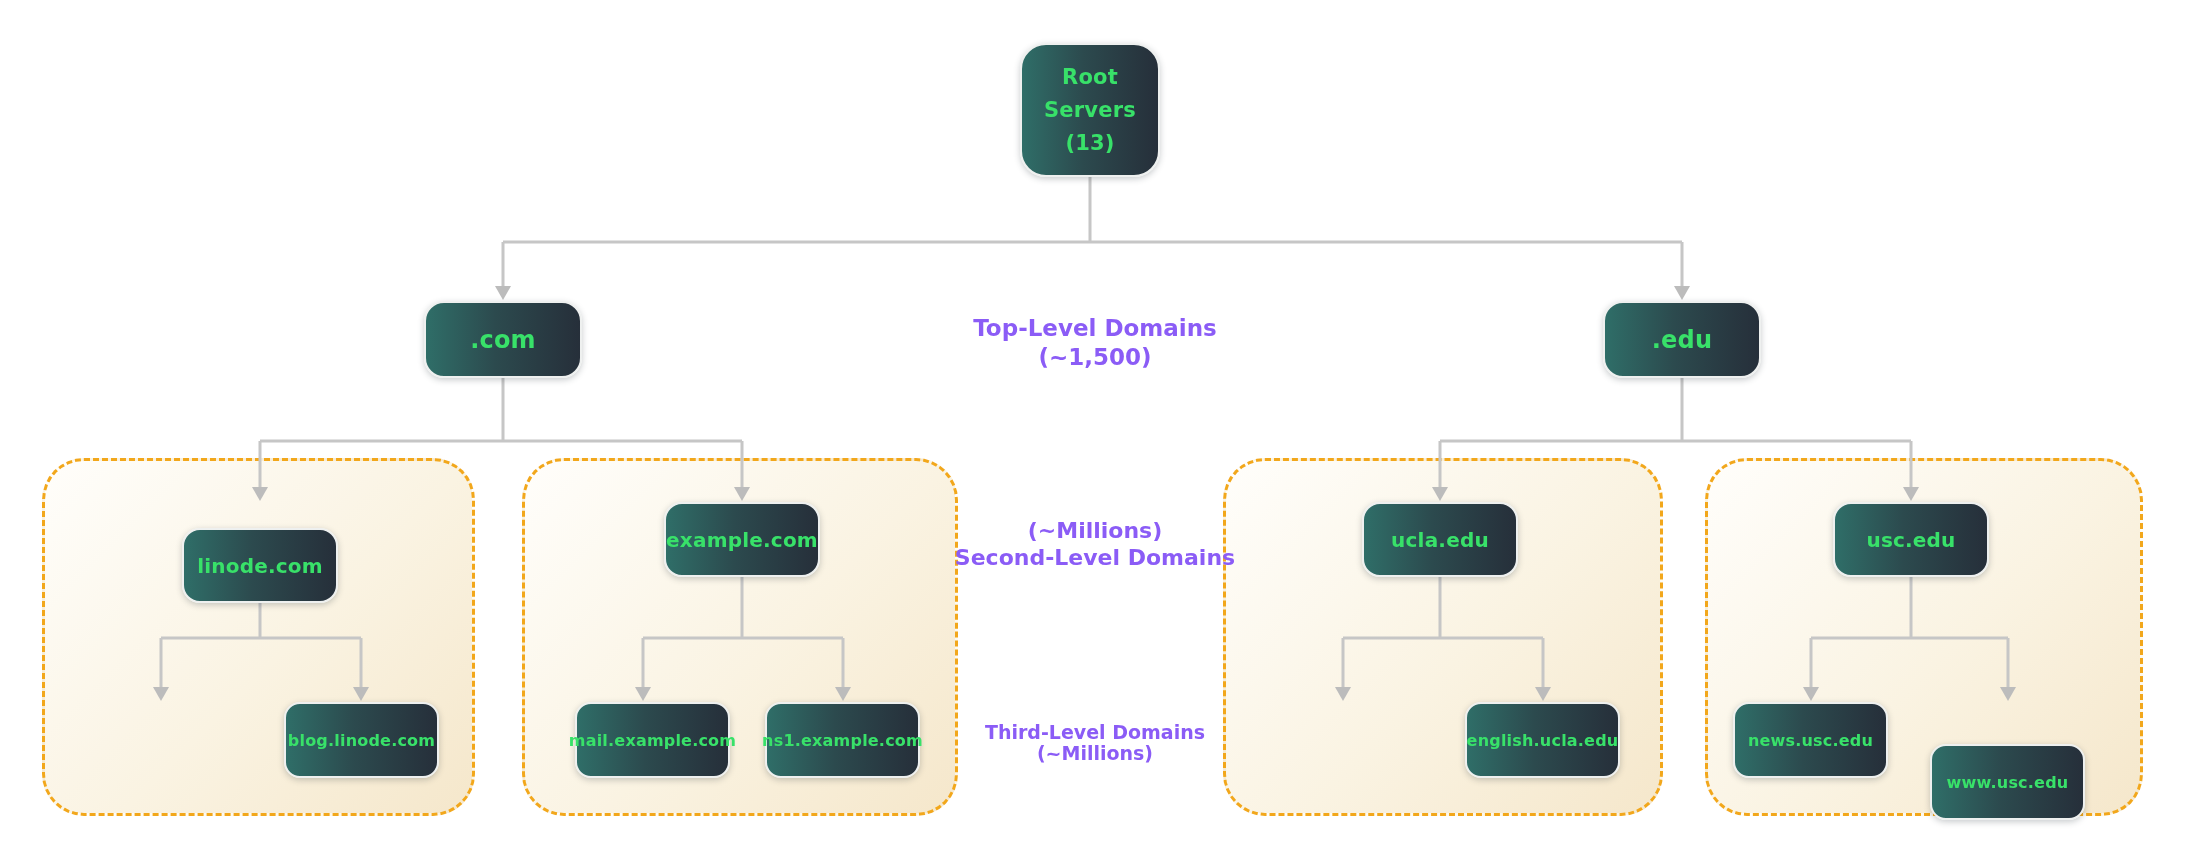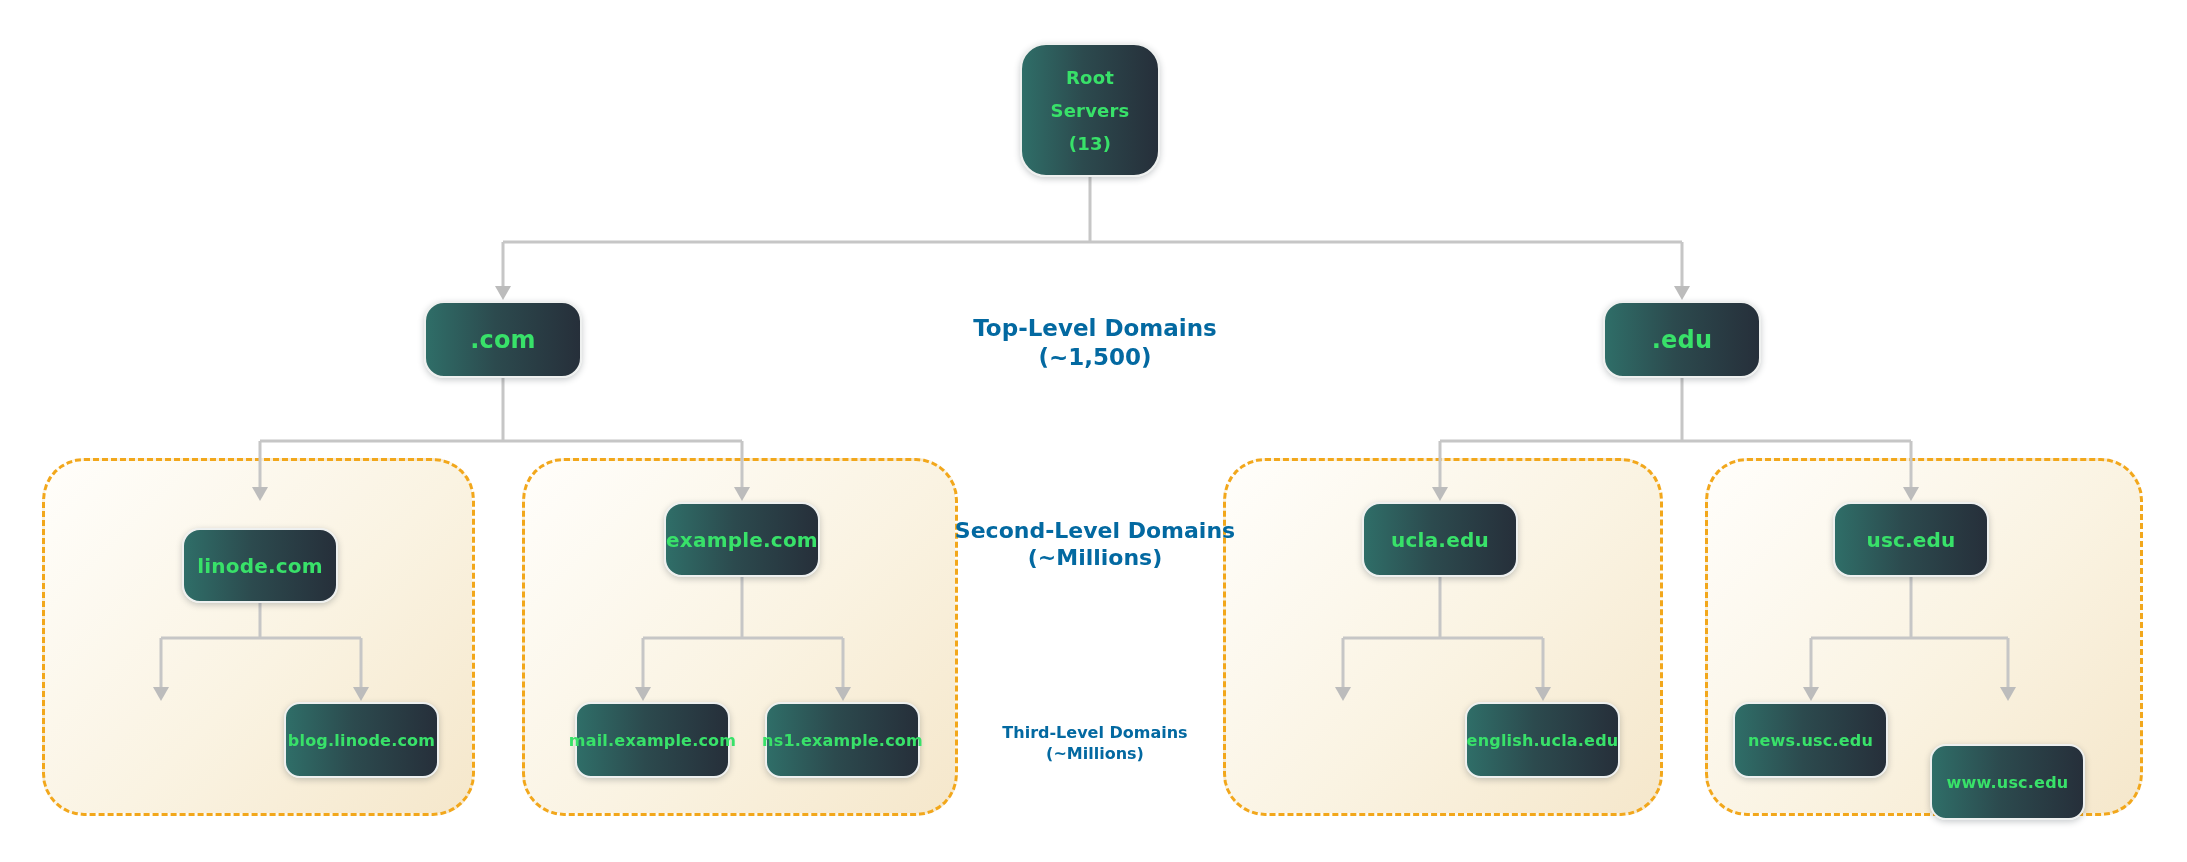--- a/index.html
+++ b/index.html
@@ -21,31 +21,31 @@
   .arrow { fill:#bcbcbc; }
   
   .node {
     position:absolute; display:flex; align-items:center; justify-content:center;
     background:linear-gradient(90deg,#2f6e68 0%,#2c4a4e 45%,#262f3a 100%);
     color:#38e169; font-weight:bold; text-align:center;
     border:2px solid #eef0ef; border-radius:18px;
     box-shadow:0 2px 6px rgba(40,50,60,0.25);
     z-index:3; letter-spacing:0.2px;
   }
-  .node-root { left:1020px; top:43px; width:140px; height:134px; font-size:18px; line-height:33px; border-radius:26px; padding:0 12px; }
+  .node-root { left:1020px; top:43px; width:140px; height:134px; font-size:21px; line-height:33px; border-radius:26px; padding:0 12px; }
   .node-tld  { width:158px; height:77px; font-size:24px; border-radius:20px; }
   .node-sld  { width:156px; height:75px; font-size:20px; border-radius:18px; }
   .node-3ld  { width:155px; height:76px; font-size:16px; border-radius:16px; }
   
   .lvl-label {
-    position:absolute; color:#0369a1; font-weight:bold; text-align:center; z-index:3;
+    position:absolute; color:#8b5cf6; font-weight:bold; text-align:center; z-index:3;
   }
   .lvl-top    { left:895px;  top:314px; width:400px; font-size:23px; line-height:29px; }
   .lvl-second { left:895px;  top:517px; width:400px; font-size:22px; line-height:27px; }
-  .lvl-third  { left:945px;  top:722px; width:300px; font-size:16px; line-height:21px; }
+  .lvl-third  { left:945px;  top:722px; width:300px; font-size:19px; line-height:21px; }
 </style>
 </head>
 <body>
 
 <div id="canvas">
 
   <div class="group" style="left:42px;width:433px;"></div>
   <div class="group" style="left:522px;width:436px;"></div>
   <div class="group" style="left:1223px;width:440px;"></div>
   <div class="group" style="left:1705px;width:438px;"></div>
@@ -91,22 +91,22 @@
   <div class="node node-root">Root Servers (13)</div>
 
   <div class="node node-tld" style="left:424px;top:301px;">.com</div>
   <div class="node node-tld" style="left:1603px;top:301px;">.edu</div>
 
   <div class="lvl-label lvl-top">
     <div>Top-Level Domains</div>
     <div>(~1,500)</div>
   </div>
   <div class="lvl-label lvl-second">
+    <div>(~Millions)</div>
     <div>Second-Level Domains</div>
-    <div>(~Millions)</div>
   </div>
   <div class="lvl-label lvl-third">
     <div>Third-Level Domains</div>
     <div>(~Millions)</div>
   </div>
 
   <div class="node node-sld" style="left:182px;top:528px;">linode.com</div>
   <div class="node node-sld" style="left:664px;top:502px;">example.com</div>
   <div class="node node-sld" style="left:1362px;top:502px;">ucla.edu</div>
   <div class="node node-sld" style="left:1833px;top:502px;">usc.edu</div>

